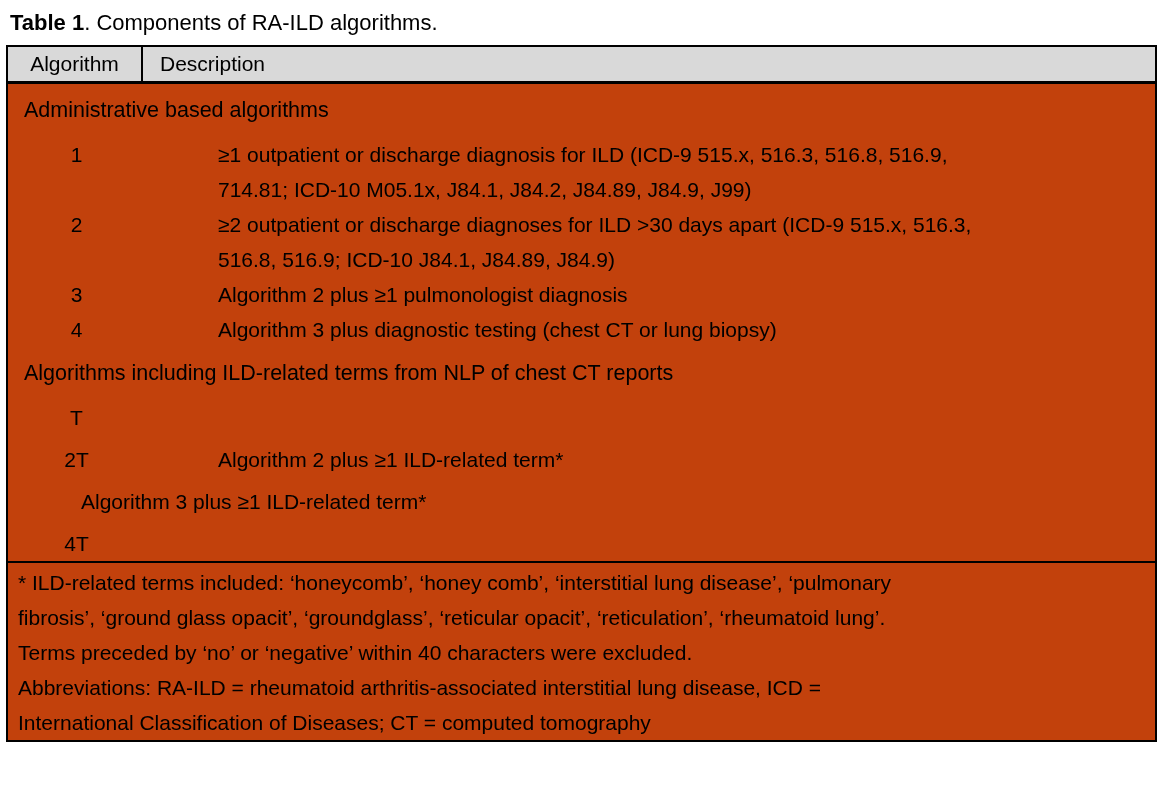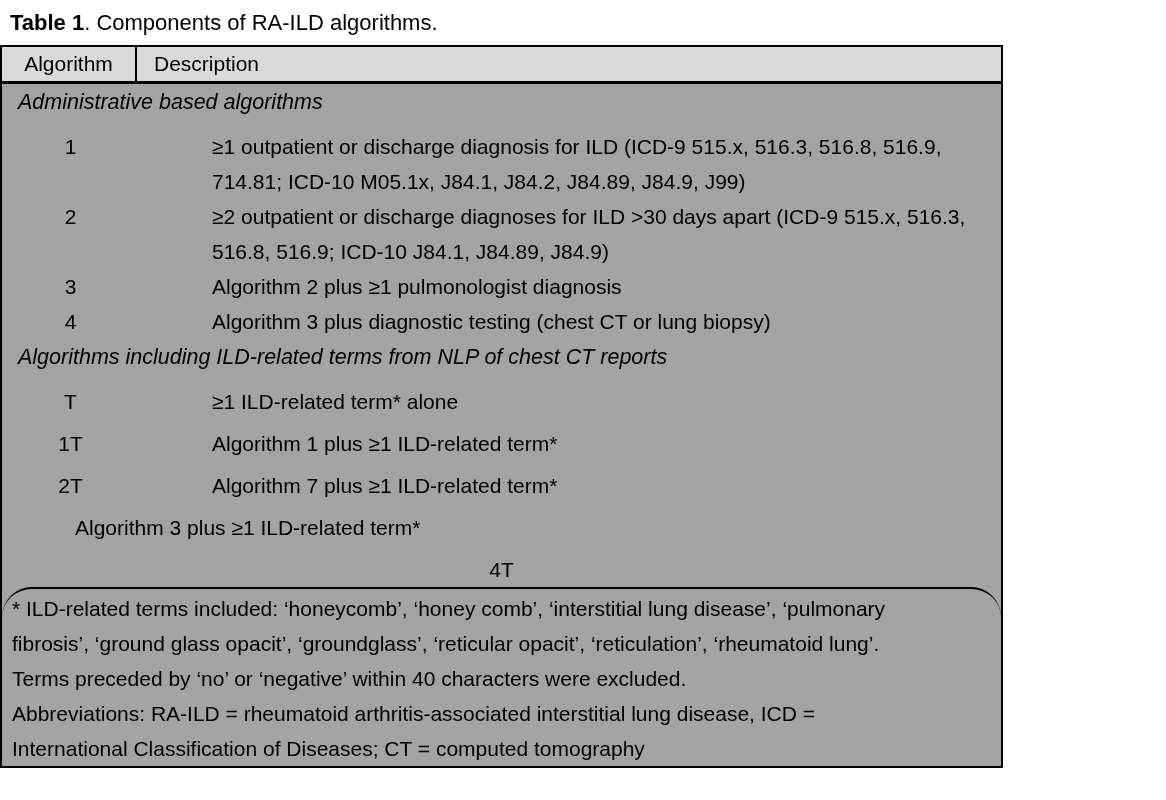--- a/index.html
+++ b/index.html
@@ -16,25 +16,25 @@
     overflow: hidden;
   }
   .table-title {
     margin: 7px 0 0 10px;
     font-size: 22px;
     line-height: 32px;
     color: #000;
   }
   .table-title .t-bold { font-weight: bold; }
   .table-box {
-    margin-left: 0;
+    margin-left: 6px;
     margin-top: 6px;
-    width: 1003px;
+    width: 1151px;
     border: 2px solid #000;
-    background: #a3a3a3;
+    background: #c2410c;
   }
   .header-row {
     display: flex;
     align-items: stretch;
     background: #d9d9d9;
     border-bottom: 3px solid #000;
     height: 37px;
     font-size: 21px;
   }
   .header-cell-alg {
@@ -45,44 +45,42 @@
     justify-content: center;
   }
   .header-cell-desc {
     flex: 1;
     display: flex;
     align-items: center;
     padding-left: 17px;
   }
   .tbody { font-size: 21px; line-height: 35px; }
   .section-heading {
-    font-style: italic;
-    padding: 1px 0 9px 16px;
+    padding: 9px 0 9px 16px;
     font-size: 21.5px;
   }
   .row { display: flex; }
   .row .alg-cell {
     width: 137px;
     flex-shrink: 0;
     text-align: center;
   }
   .row .desc-cell {
     flex: 1;
     padding-left: 73px;
     padding-right: 4px;
     white-space: pre-line;
   }
   .section-nlp .row { margin-bottom: 7px; }
-  .section-nlp .row:last-child { margin-bottom: 0; justify-content: center; }
+  .section-nlp .row:last-child { margin-bottom: 0; }
   .footnotes {
     border-top: 2px solid #000;
     padding: 2px 14px 0 10px;
     font-size: 21px;
     line-height: 35px;
-    border-radius: 30px;
   }
   .footnote { white-space: pre-line; }
 </style>
 </head>
 <body>
 
 <div class="page">
 
   <div class="table-title">
     <span class="t-bold">Table 1</span><span>. Components of RA-ILD algorithms.</span>
@@ -118,29 +116,24 @@
           <div class="alg-cell">4</div>
           <div class="desc-cell">Algorithm 3 plus diagnostic testing (chest CT or lung biopsy)</div>
         </div>
       </div>
 
       <div class="section-nlp">
         <div class="section-heading">Algorithms including ILD-related terms from NLP of chest CT reports</div>
 
         <div class="row">
           <div class="alg-cell">T</div>
-          <div class="desc-cell">≥1 ILD-related term* alone</div>
-        </div>
-        <div class="row">
-          <div class="alg-cell">1T</div>
-          <div class="desc-cell">Algorithm 1 plus ≥1 ILD-related term*</div>
         </div>
         <div class="row">
           <div class="alg-cell">2T</div>
-          <div class="desc-cell">Algorithm 7 plus ≥1 ILD-related term*</div>
+          <div class="desc-cell">Algorithm 2 plus ≥1 ILD-related term*</div>
         </div>
         <div class="row">
           <div class="desc-cell">Algorithm 3 plus ≥1 ILD-related term*</div>
         </div>
         <div class="row">
           <div class="alg-cell">4T</div>
         </div>
       </div>
 
     </div>

